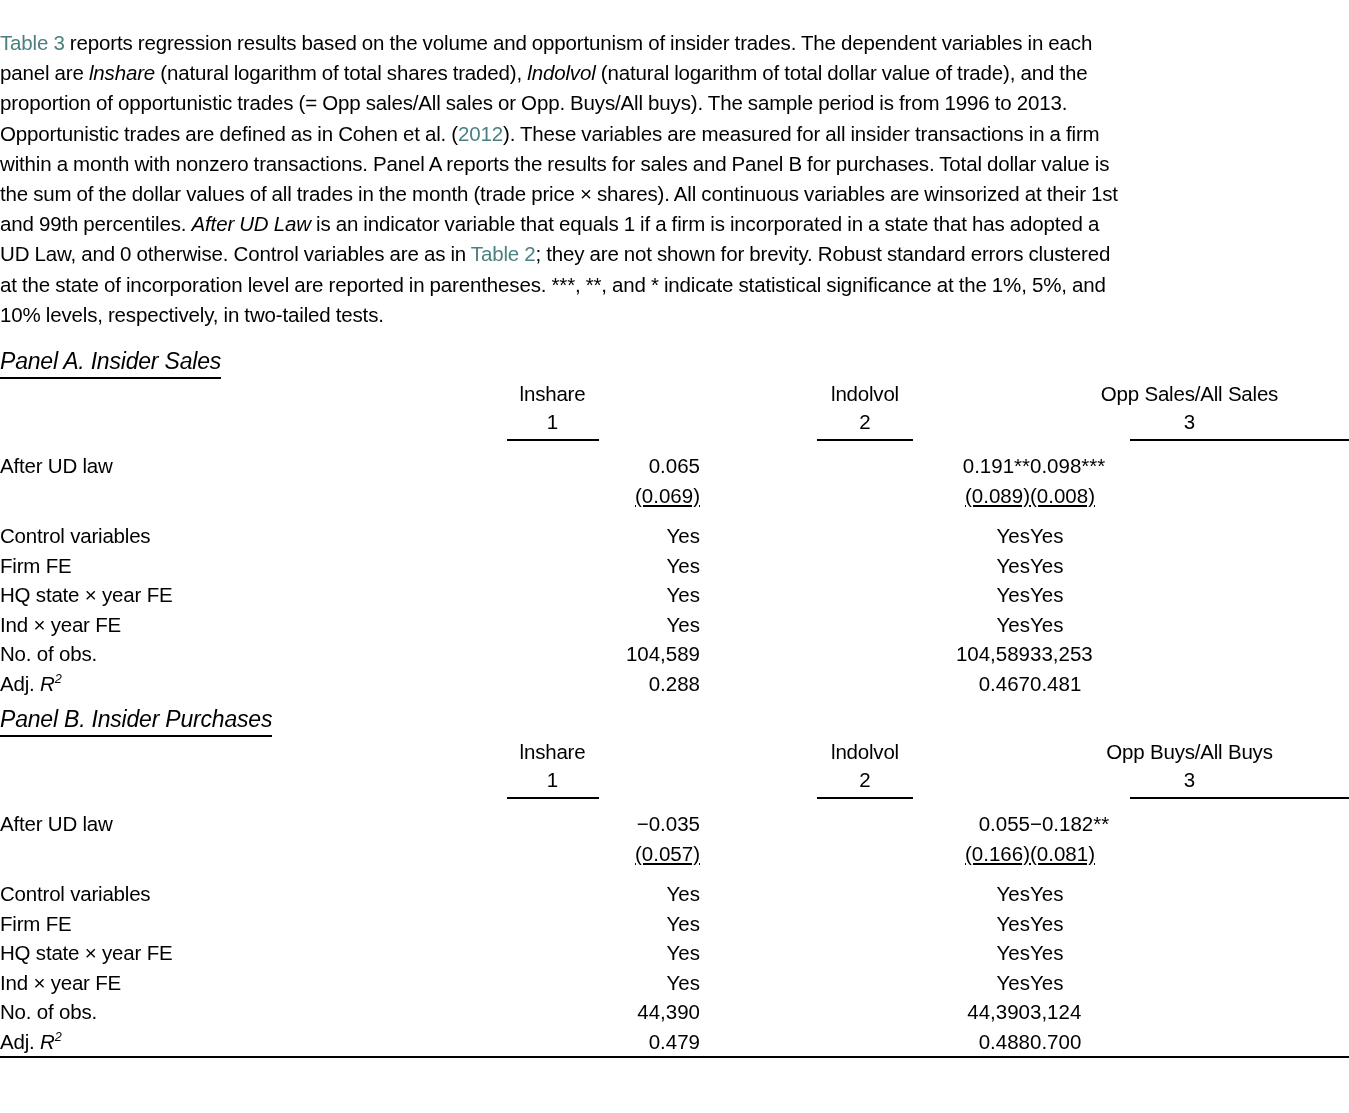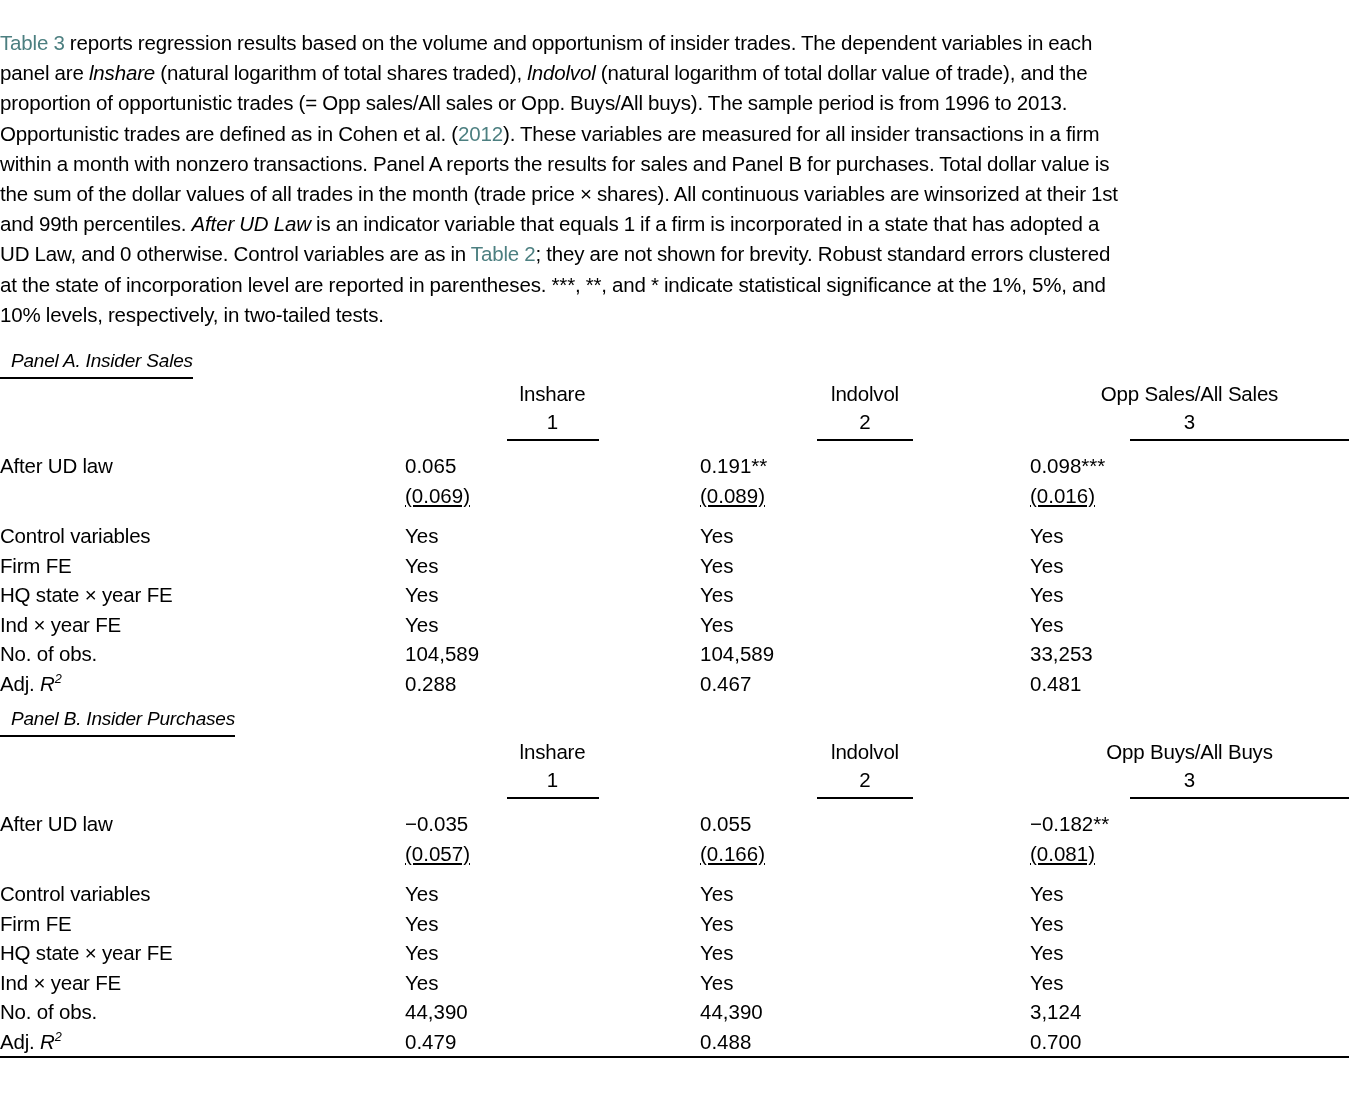--- a/index.html
+++ b/index.html
@@ -35,25 +35,25 @@
   .caption .lnk {
     color: #4c7f80;
   }
   .caption .it {
     font-style: italic;
   }
 
   
   .panel-head {
     font-style: italic;
-    font-size: 19px;
+    font-size: 23px;
     line-height: 26px;
     display: inline-block;
     border-bottom: 2.5px solid #000;
-    padding: 0 0 3px 11px;
+    padding: 0 0 3px 0;
     margin: 2px 0 0 0;
     letter-spacing: -0.2px;
   }
   .panel-head-wrap { padding: 6px 0 0 0; }
 
   
   table.reg {
     width: 1349px;
     border-collapse: collapse;
     font-size: 20.5px;
@@ -94,21 +94,21 @@
   .rule-2 { width: 96px;  margin-left: auto; margin-right: auto; }
   .rule-3 { width: 219px; margin-left: auto; margin-right: 0; }
 
   td.lbl {
     text-align: left;
     line-height: 29.5px;
     letter-spacing: -0.2px;
     white-space: nowrap;
   }
   td.val {
-    text-align: left;
+    text-align: right;
     line-height: 29.5px;
   }
   td.val-3 {
     line-height: 29.5px;
     padding-right: 29px;
   }
   tr.coef td { padding-top: 10px; }
   tr.se td   { padding-bottom: 11px; text-decoration: underline; }
 
   .sup { font-size: 0.62em; vertical-align: super; line-height: 0; }
@@ -166,21 +166,21 @@
       <tr class="coef">
         <td class="lbl">After UD law</td>
         <td class="val">0.065</td>
         <td class="val">0.191**</td>
         <td class="val-3">0.098***</td>
       </tr>
       <tr class="se">
         <td class="lbl"></td>
         <td class="val">(0.069)</td>
         <td class="val">(0.089)</td>
-        <td class="val-3">(0.016)</td>
+        <td class="val-3">(0.008)</td>
       </tr>
 
       <tr>
         <td class="lbl">Control variables</td>
         <td class="val">Yes</td>
         <td class="val">Yes</td>
         <td class="val-3">Yes</td>
       </tr>
       <tr>
         <td class="lbl">Firm FE</td>

